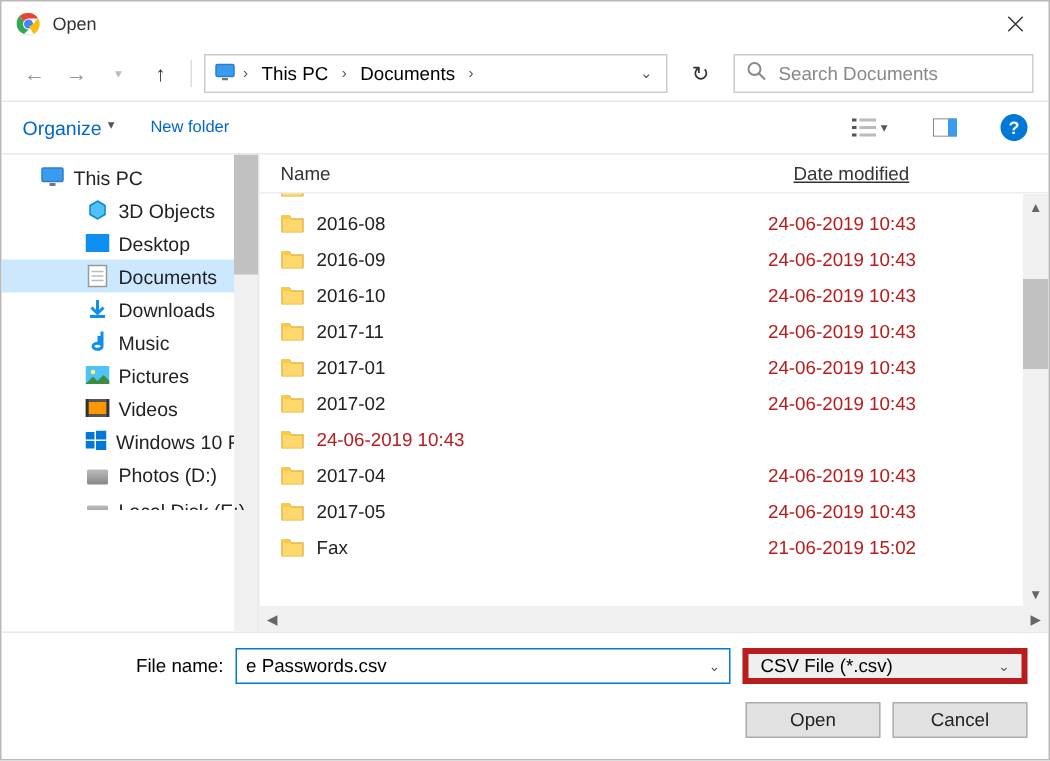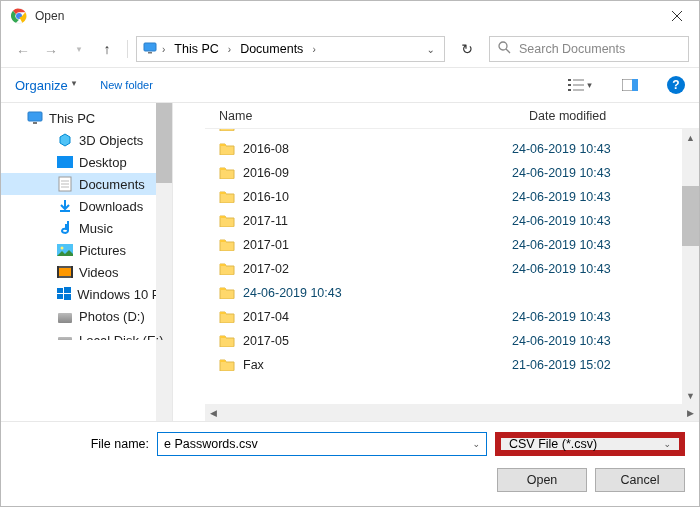--- a/index.html
+++ b/index.html
@@ -27,42 +27,42 @@
   .toolbar .help { background: #0078d7; color: #fff; border-radius: 50%; width: 18px; height: 18px; font-size: 12px; font-weight: bold; }
   .main { display: flex; height: 318px; }
   .tree { width: 172px; border-right: 1px solid #e8e8e8; overflow: hidden; position: relative; font-size: 13px; padding-top: 4px; }
   .tree-scroll { position: absolute; right: 0; top: 0; bottom: 0; width: 16px; background: #f0f0f0; }
   .tree-thumb { position: absolute; right: 0; top: 0; width: 16px; height: 80px; background: #c1c1c1; }
   .tree-item { display: flex; align-items: center; height: 22px; padding-left: 26px; gap: 6px; color: #222; white-space: nowrap; }
   .tree-item.sub { padding-left: 56px; }
   .tree-item.selected { background: #cce8ff; }
   .tree-item .ico { width: 16px; height: 16px; display: flex; align-items: center; justify-content: center; font-size: 12px; }
   .tree-item.cut { clip-path: inset(0 0 50% 0); margin-top:2px;}
-  .filepane { flex: 1; display: flex; flex-direction: column; overflow: hidden; position: relative; padding-left: 32px; }
+  .filepane { flex: 1; display: flex; flex-direction: column; overflow: hidden; position: relative; }
   .colhdr { display: flex; height: 26px; align-items: center; font-size: 12.5px; color: #333; border-bottom: 1px solid #eee; padding-left: 14px; }
   .colhdr .c-name { flex: 1; }
-  .colhdr .c-date { width: 170px; }
+  .colhdr .c-date { width: 170px; text-decoration: underline; }
   .rows { flex: 1; overflow: hidden; position: relative; }
   .rows-inner { position: absolute; top: -16px; left:0; right:17px; }
   .row { display: flex; align-items: center; height: 24px; font-size: 12.5px; padding-left: 14px; color: #222; }
   .row .ic { width: 18px; height: 16px; margin-right: 6px;}
   .row .ic svg { width:16px; height:14px; }
   .row .nm { flex: 1; }
-  .row .dt { width: 170px; color: #0c4a6e; }
+  .row .dt { width: 170px; color: #b91c1c; }
   .vscroll { position: absolute; right: 0; top: 0; bottom: 17px; width: 17px; background: #f0f0f0; display:flex; flex-direction:column; align-items:center; }
   .vscroll .arr { height:17px; font-size:9px; color:#666; display:flex; align-items:center; justify-content:center; width:100%; }
   .vscroll .thumb { width: 17px; height: 60px; background: #c1c1c1; margin-top: 40px; }
   .hscroll { position: absolute; left: 0; right: 0; bottom: 0; height: 17px; background: #f0f0f0; display:flex; align-items:center; }
   .hscroll .arr { width:17px; font-size:9px; color:#666; display:flex; align-items:center; justify-content:center; height:100%;}
   .hscroll .sp { flex:1; }
   .footer { border-top: 1px solid #e8e8e8; padding: 10px 14px 14px 14px; }
   .fn-row { display: flex; align-items: center; gap: 8px; margin-bottom: 12px; }
   .fn-label { font-size: 12.5px; width: 134px; text-align: right; }
   .fn-input { flex: 1; height: 24px; border: 1px solid #0078d7; display: flex; align-items: center; padding: 0 6px; font-size: 12.5px; background: #fff; justify-content: space-between; }
-  .ft-select { width: 190px; height: 24px; border: 6px solid #b91c1c; background: #efefef; display: flex; align-items: center; padding: 0 8px; font-size: 12.5px; justify-content: space-between; }
+  .ft-select { width: 190px; height: 24px; border: 4px solid #b91c1c; background: #efefef; display: flex; align-items: center; padding: 0 8px; font-size: 12.5px; justify-content: space-between; }
   .btn-row { display: flex; justify-content: flex-end; gap: 8px; }
   .btn { width: 90px; height: 24px; border: 1px solid #adadad; background: #e1e1e1; font-size: 12.5px; display: flex; align-items: center; justify-content: center; color: #222; }
   .drop { font-size: 9px; color: #555; }
   .disk-ico{ background: linear-gradient(#bbb,#888); width:14px; height:10px; border-radius:1px; margin-top:3px;}
 </style>
 </head>
 <body>
 
 <div class="titlebar">
   <span class="chrome-icon">

